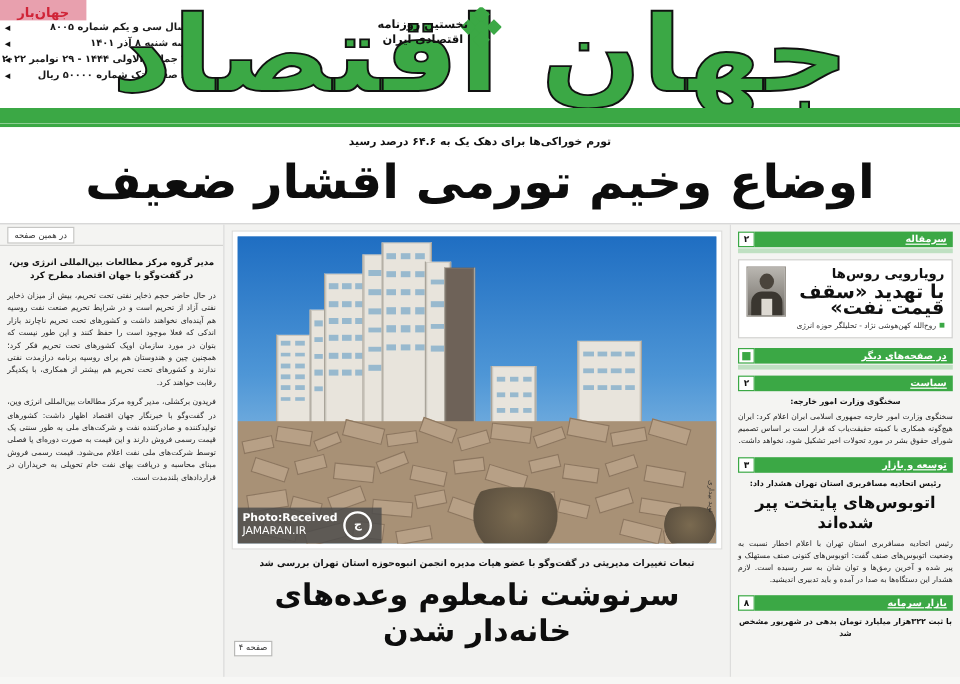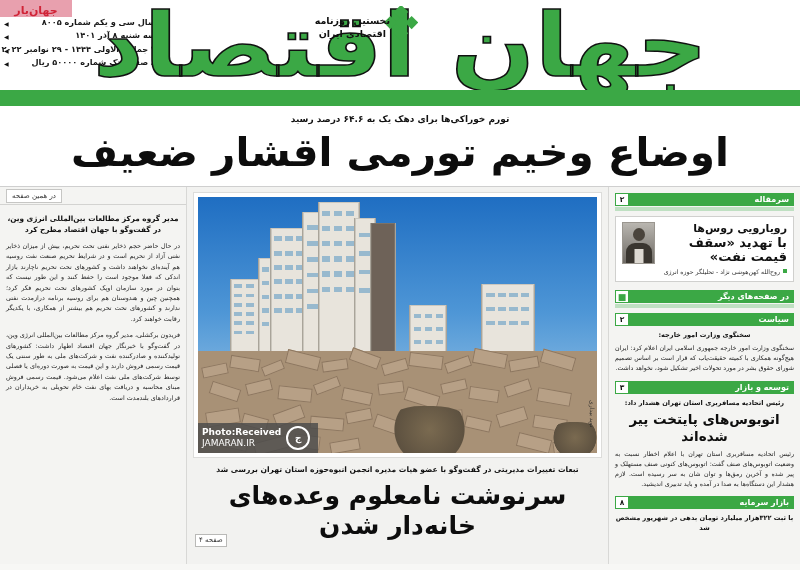--- a/index.html
+++ b/index.html
@@ -112,20 +112,21 @@
     width:14px;background:#ffffff;border:1px solid #3BA845;
     box-sizing:border-box;
     font-size:7.5px;font-weight:bold;color:#111;
     display:flex;align-items:center;justify-content:center;
   }
   .sec-num.sq{color:#3BA845;font-size:9px;}
   .sec-name{
     flex:1;background:#3BA845;color:#fff;font-size:8px;font-weight:bold;
     display:flex;align-items:center;padding:0 5px;
     box-sizing:border-box;
+    text-decoration:underline;
   }
   .sec-bar-under{
     height:4px;background:#bfe0c2;margin:-3px 0 5px 0;
   }
 
   
   .edit-card{
     background:#fff;border:1px solid #d0d0ce;padding:5px 6px;
     display:flex;flex-direction:row;gap:5px;margin-bottom:8px;
     box-sizing:border-box;
@@ -142,21 +143,21 @@
   .edit-photo .torso{
     position:absolute;left:50%;bottom:0;transform:translateX(-50%);
     width:26px;height:20px;border-radius:9px 9px 0 0;background:#3a3630;
   }
   .edit-photo .shirt{
     position:absolute;left:50%;bottom:0;transform:translateX(-50%);
     width:9px;height:14px;background:#ddd9d2;
   }
   .edit-txt{flex:1;min-width:0;text-align:right;}
   .edit-t1{font-size:11px;font-weight:bold;line-height:14px;color:#111;}
-  .edit-t2{font-size:13px;font-weight:bold;line-height:14px;color:#111;}
+  .edit-t2{font-size:16px;font-weight:bold;line-height:14px;color:#111;}
   .edit-by{
     font-size:6.2px;color:#333;line-height:9px;margin-top:3px;
     padding-right:7px;position:relative;white-space:nowrap;
   }
   .edit-by::before{
     content:"";position:absolute;right:0;top:2px;width:4px;height:4px;
     background:#3BA845;
   }
 
   .news-item{margin-bottom:7px;}

